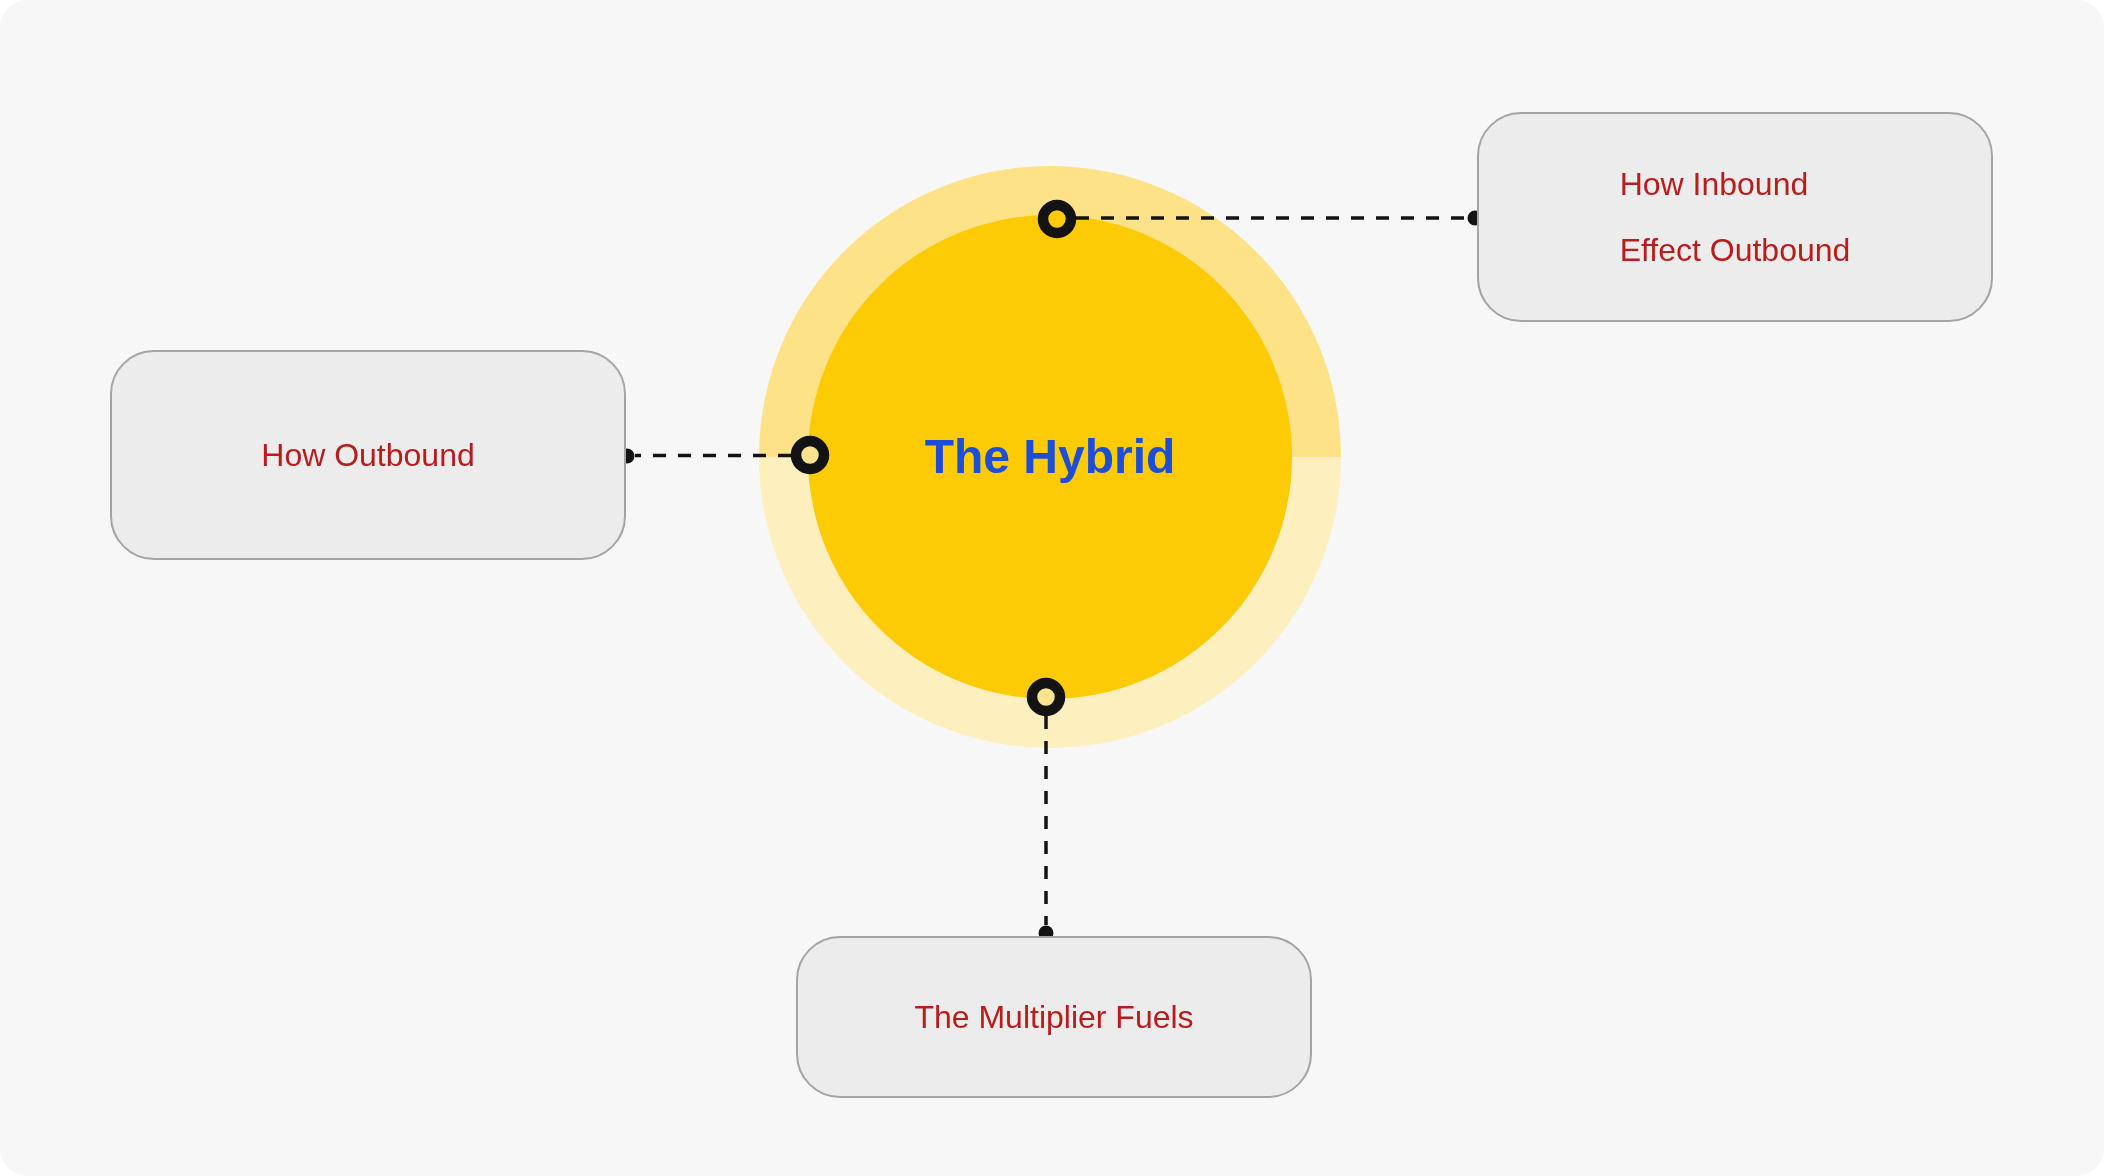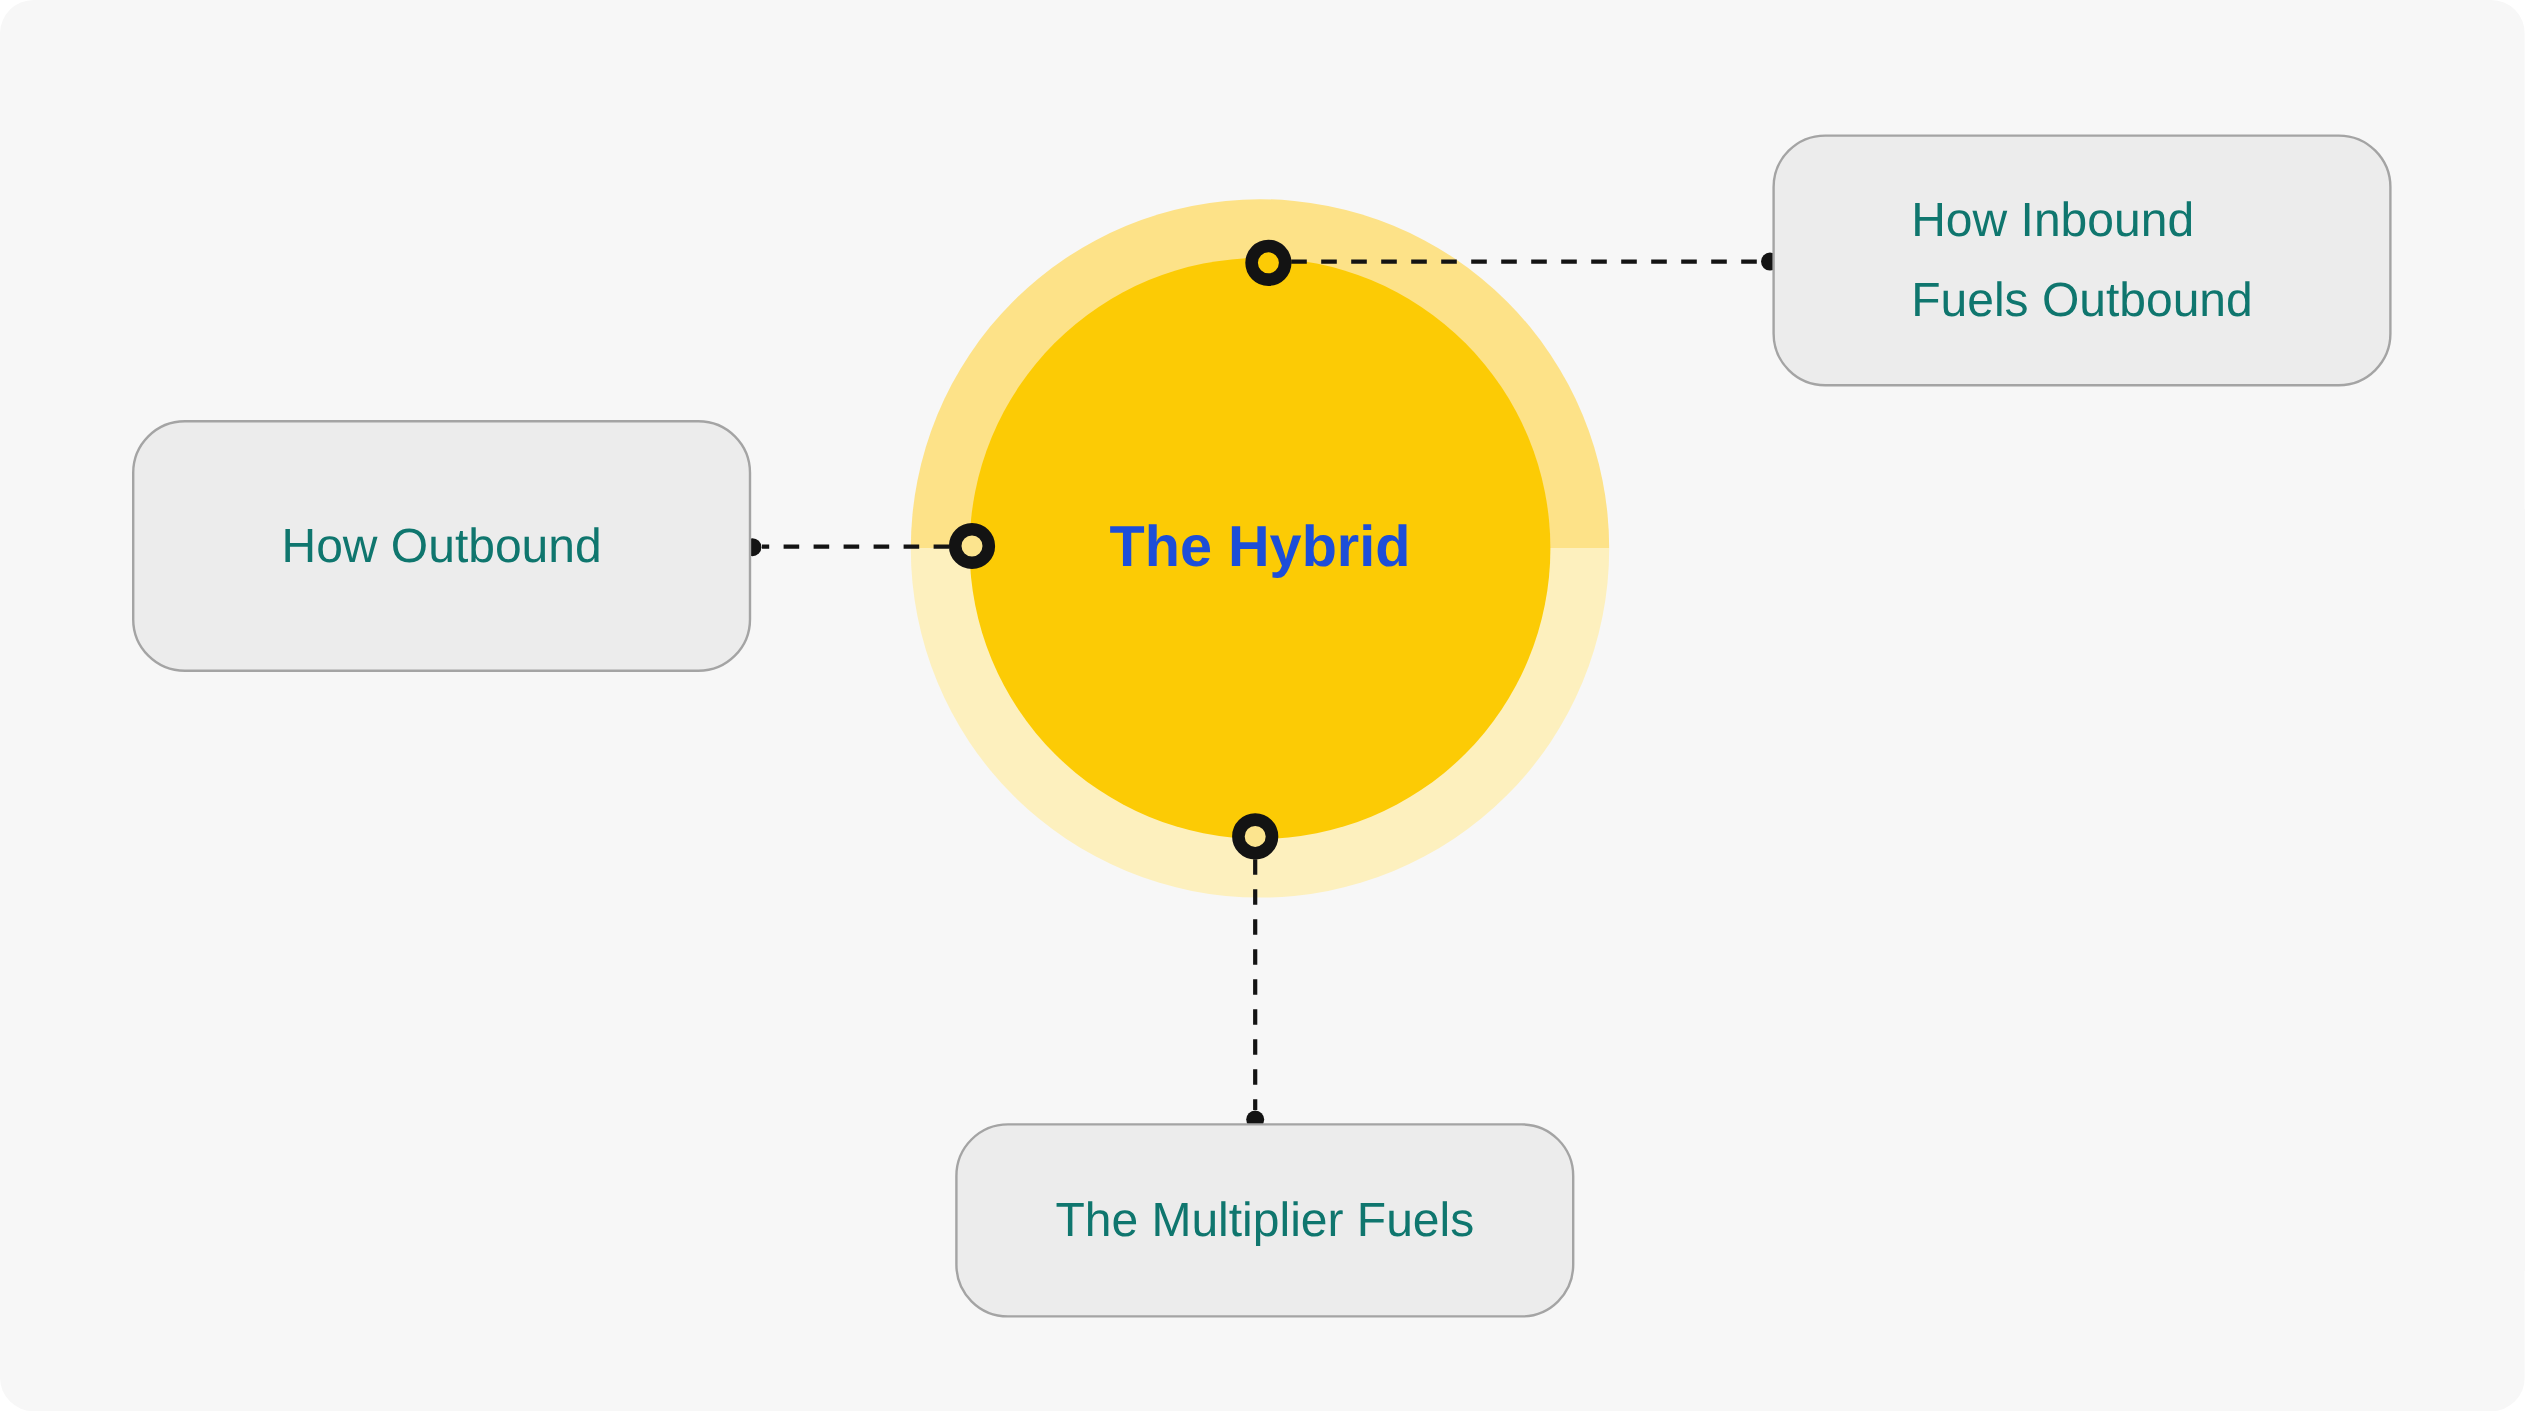--- a/index.html
+++ b/index.html
@@ -71,24 +71,24 @@
     position: absolute;
     box-sizing: border-box;
     background: #ECECEC;
     border: 2px solid #A4A4A4;
     border-radius: 44px;
     display: flex;
     align-items: center;
     justify-content: center;
   }
   .node-text {
-    font-size: 40px;
+    font-size: 32px;
     line-height: 66px;
     font-weight: 400;
-    color: #0f766e;
+    color: #b91c1c;
     text-align: left;
     white-space: nowrap;
   }
   .node-text span { display: block; }
 
   .node-inbound    { left: 1477px; top: 112px; width: 516px; height: 210px; }
   .node-outbound   { left: 110px;  top: 350px; width: 516px; height: 210px; }
   .node-multiplier { left: 796px;  top: 936px; width: 516px; height: 162px; }
 </style>
 </head>
@@ -114,21 +114,21 @@
     <circle class="ring" cx="810" cy="455" r="14" fill="#FCE48E"></circle>
 
     <line class="dash-line" x1="1046" y1="716" x2="1046" y2="925"></line>
     <circle class="dot" cx="1046" cy="933" r="7.5"></circle>
     <circle class="ring" cx="1046" cy="697" r="14" fill="#FCE48E"></circle>
   </svg>
 
   <div class="node node-inbound">
     <div class="node-text">
       <span>How Inbound</span>
-      <span>Fuels Outbound</span>
+      <span>Effect Outbound</span>
     </div>
   </div>
 
   <div class="node node-outbound">
     <div class="node-text">
       <span>How Outbound</span>
     </div>
   </div>
 
   <div class="node node-multiplier">

